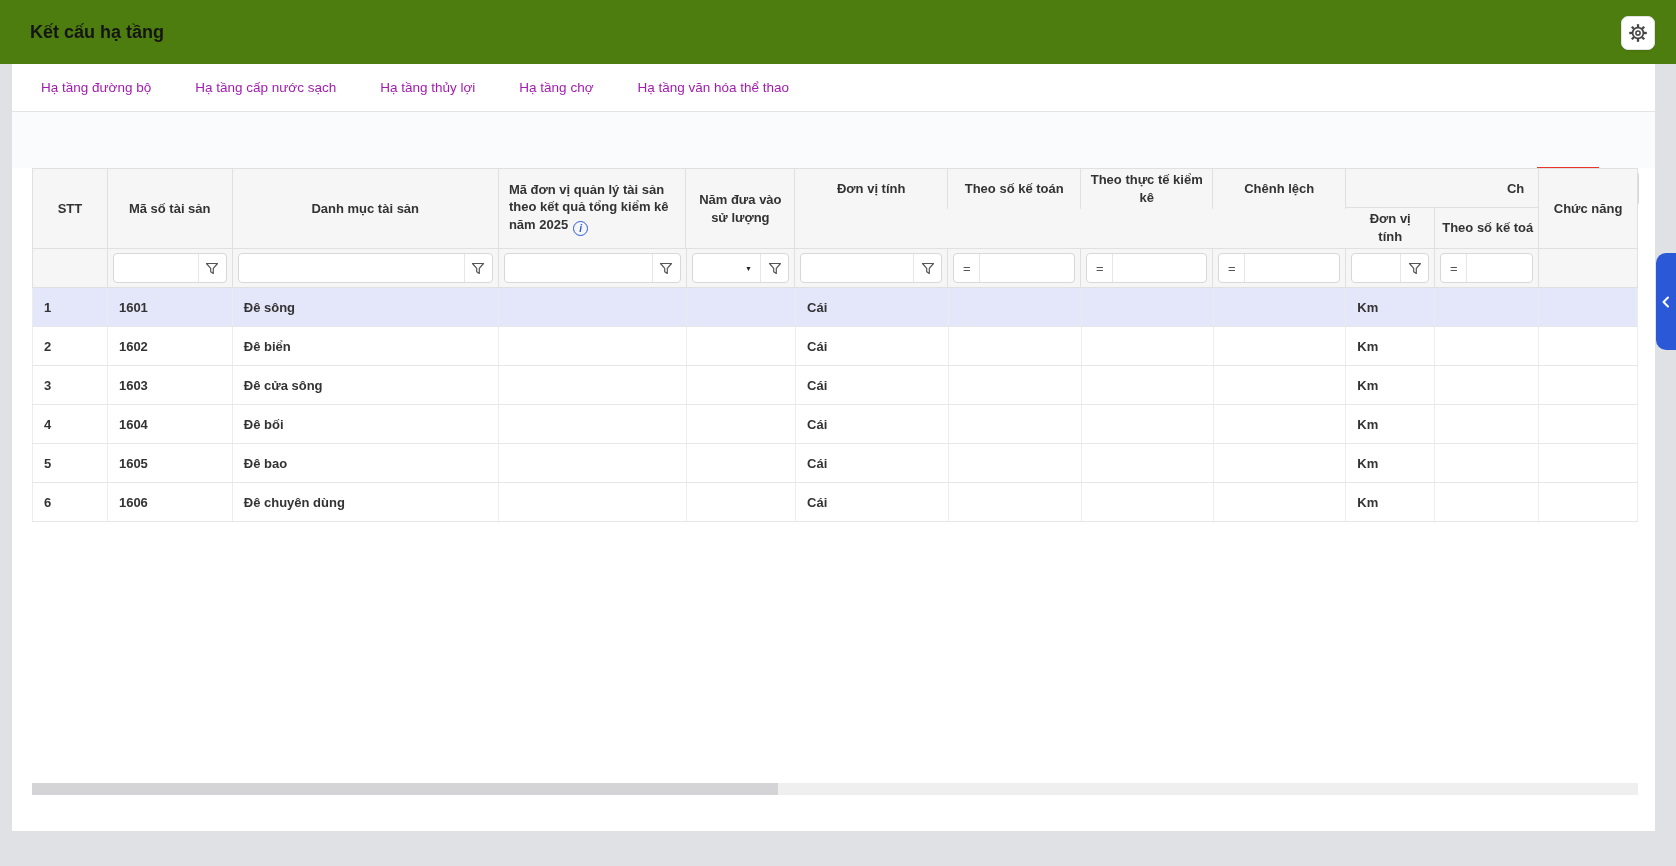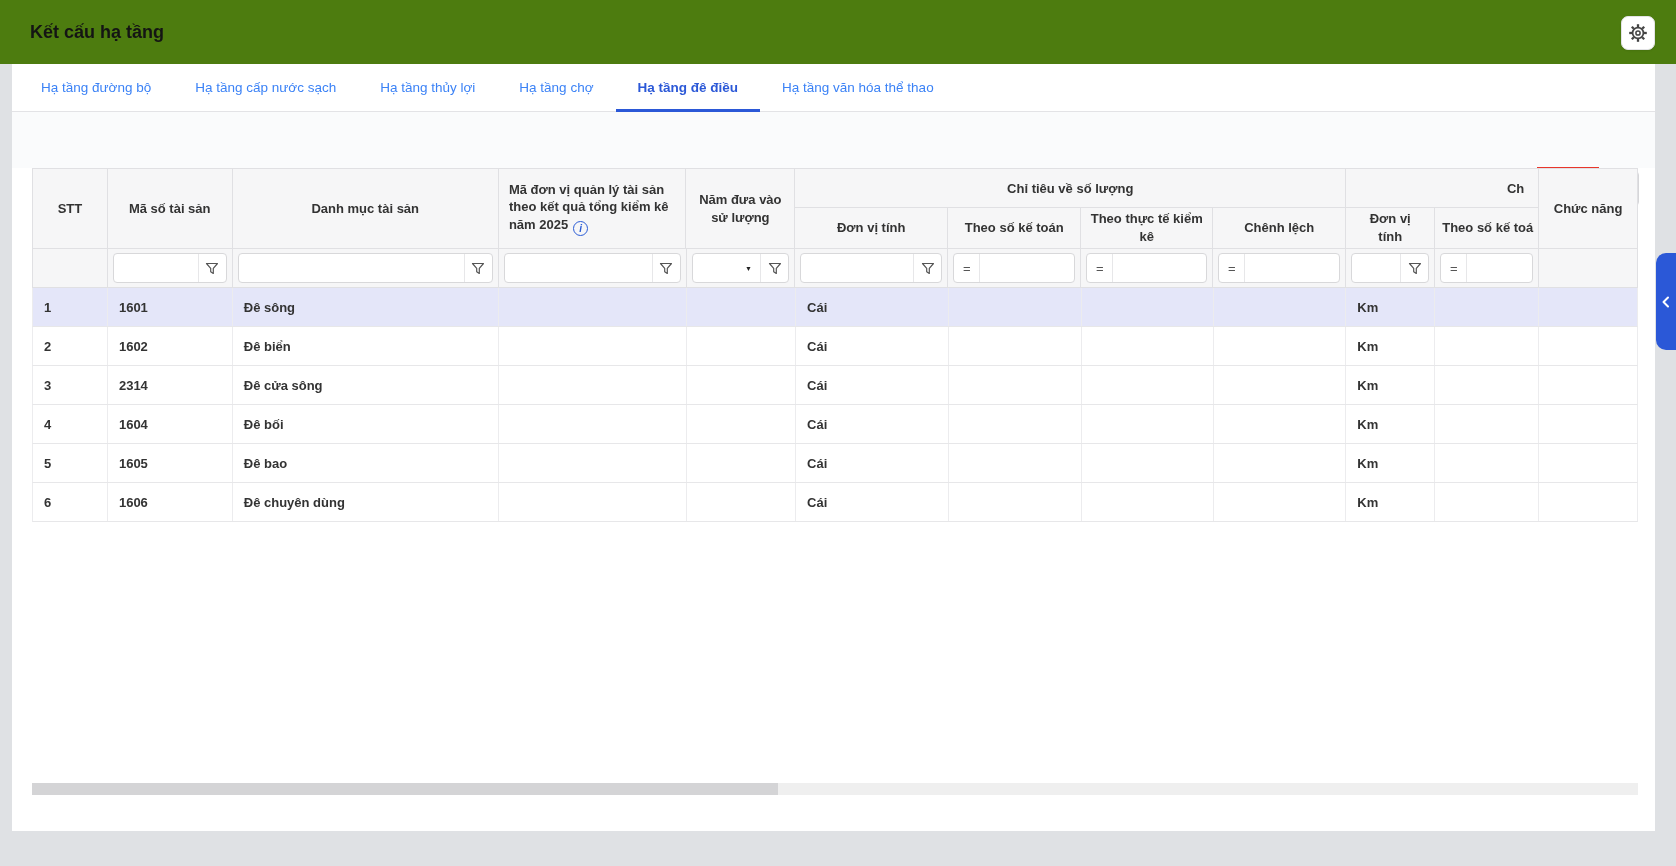--- a/index.html
+++ b/index.html
@@ -19,21 +19,21 @@
   .gear-btn { position: absolute; left: 1621px; top: 16px; width: 34px; height: 34px; background: #fff;
               border: 1px solid #e3e3e6; border-radius: 7px; display: flex; align-items: center;
               justify-content: center; box-shadow: 0 1px 2px rgba(0,0,0,.08); cursor: pointer; }
 
   
   .card { position: absolute; left: 12px; top: 64px; width: 1643px; height: 767px; background: #fff; }
 
   
   .tabbar { position: absolute; left: 0; top: 0; width: 100%; height: 48px; background: #fff;
             border-bottom: 1px solid #e3e3e6; display: flex; padding-left: 7px; }
-  .tab { display: flex; align-items: center; padding: 0 22px; font-size: 13.5px; color: #3b82f6;
+  .tab { display: flex; align-items: center; padding: 0 22px; font-size: 13.5px; color: #a21caf;
          cursor: pointer; position: relative; white-space: nowrap; }
   .tab.active { color: #2b58d7; font-weight: bold; }
   .tab.active::after { content: ""; position: absolute; left: 0; right: 0; bottom: -1px; height: 3px; background: #2b58d7; }
 
   
   .toolbar { position: absolute; left: 0; top: 48px; width: 100%; height: 56px; background: #fafbfc; }
   .btn { display: flex; align-items: center; justify-content: center; gap: 9px; font-size: 13px;
          font-weight: bold; border-radius: 4px; cursor: pointer; }
   .btn-primary { background: #2b58d7; color: #fff; border: none; }
   .btn-plain { background: #fff; border: 1px solid #d6d6d9; color: #333; }
@@ -132,21 +132,20 @@
   </div>
 </div>
 
 <div class="card">
 
   <div class="tabbar">
     <div class="tab">Hạ tầng đường bộ</div>
     <div class="tab">Hạ tầng cấp nước sạch</div>
     <div class="tab">Hạ tầng thủy lợi</div>
     <div class="tab">Hạ tầng chợ</div>
-    <div class="tab active">Hạ tầng đê điều</div>
     <div class="tab">Hạ tầng văn hóa thể thao</div>
   </div>
 
   <div class="toolbar">
     <div class="btn btn-primary btn-add">
       <span>
         <svg width="16" height="16" viewBox="0 0 16 16">
             <g stroke="#fff" stroke-width="2">
               <line x1="8" y1="1.5" x2="8" y2="14.5"></line>
               <line x1="1.5" y1="8" x2="14.5" y2="8"></line>
@@ -193,21 +192,20 @@
     <div class="ghead">
       <div class="hcell c1">STT</div>
       <div class="hcell c2">Mã số tài sản</div>
       <div class="hcell c3">Danh mục tài sản</div>
       <div class="hcell c4 left">
         <div><span>Mã đơn vị quản lý tài sản theo kết quả tổng kiểm kê năm 2025</span><span class="info-icon">i</span></div>
       </div>
       <div class="hcell c5">Năm đưa vào sử lượng</div>
 
       <div class="hgroup">
-        <div class="gtop">Chỉ tiêu về số lượng</div>
         <div class="grow">
           <div class="hcell c6">Đơn vị tính</div>
           <div class="hcell c7">Theo số kế toán</div>
           <div class="hcell c8">Theo thực tế kiểm kê</div>
           <div class="hcell c9">Chênh lệch</div>
         </div>
       </div>
 
       <div class="hgroup">
         <div class="gtop clipped">Ch</div>
@@ -333,21 +331,21 @@
       <div class="cell c6">Cái</div>
       <div class="cell c7"></div>
       <div class="cell c8"></div>
       <div class="cell c9"></div>
       <div class="cell c10">Km</div>
       <div class="cell c11"></div>
       <div class="cell c12"></div>
     </div>
     <div class="row">
       <div class="cell c1">3</div>
-      <div class="cell c2">2314</div>
+      <div class="cell c2">1603</div>
       <div class="cell c3">Đê cửa sông</div>
       <div class="cell c4"></div>
       <div class="cell c5"></div>
       <div class="cell c6">Cái</div>
       <div class="cell c7"></div>
       <div class="cell c8"></div>
       <div class="cell c9"></div>
       <div class="cell c10">Km</div>
       <div class="cell c11"></div>
       <div class="cell c12"></div>

